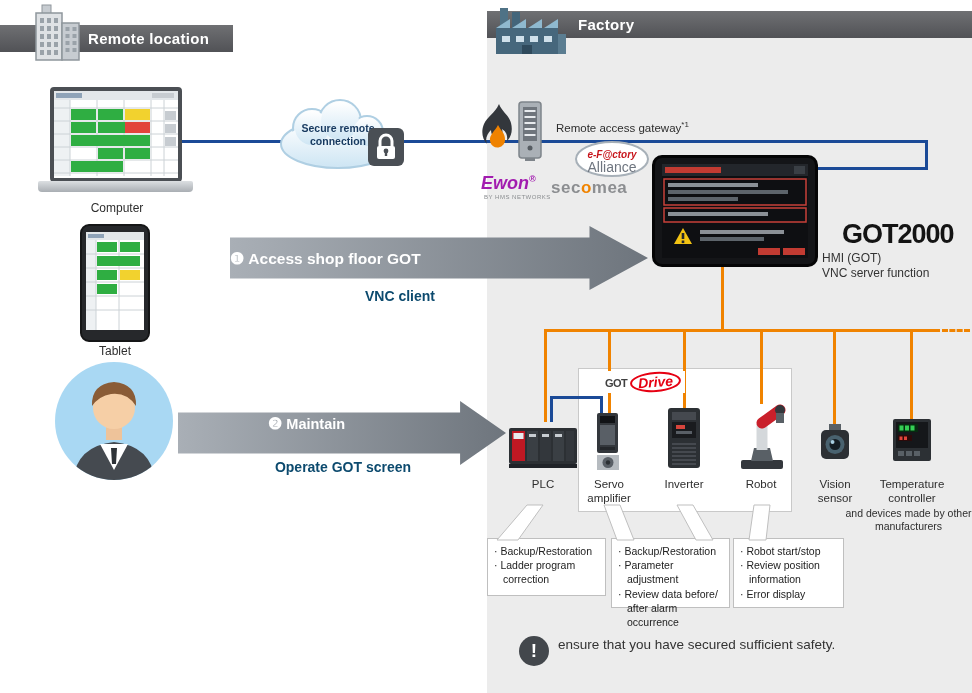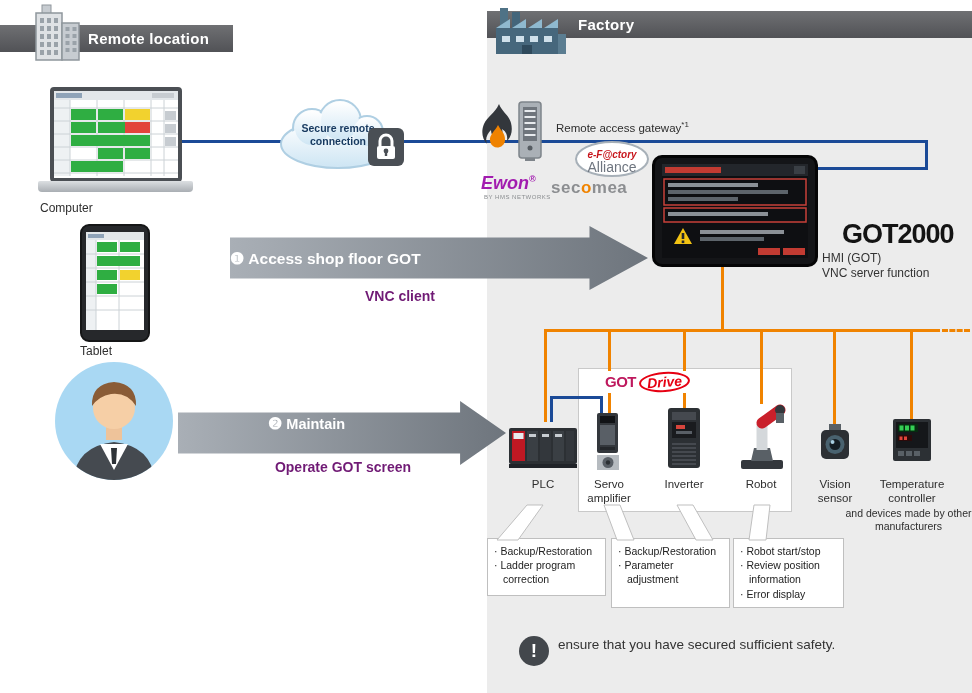--- a/index.html
+++ b/index.html
@@ -1,42 +1,42 @@
 <!DOCTYPE html>
 <html><head>
 <meta charset="utf-8">
 <style>
   *{margin:0;padding:0;box-sizing:border-box}
   body{font-family:"Liberation Sans",sans-serif;background:#fff}
   .canvas{position:relative;width:972px;height:693px;background:#fff;overflow:hidden}
   .abs{position:absolute}
   .hdr{position:absolute;height:27px;background:linear-gradient(#6f7073,#515256);color:#fff;
        font-size:15px;font-weight:bold;line-height:27px;letter-spacing:.3px}
-  .lbl{position:absolute;font-size:12px;color:#2e2e2e;}
+  .lbl{position:absolute;font-size:12px;color:#2e2e2e;text-align:center}
   .devlbl{position:absolute;font-size:11.5px;color:#2e2e2e;text-align:center;line-height:1.25}
   .callout{position:absolute;background:#fff;border:1px solid #bfbfbf;padding:5px 6px;
            font-size:10.5px;color:#222;line-height:1.35}
   .callout div{padding-left:9px;text-indent:-9px}
   .arrow{position:absolute;background:linear-gradient(90deg,#a9afb6,#6e757d);
          clip-path:polygon(0 18%,86% 18%,86% 0,100% 50%,86% 100%,86% 82%,0 82%);
          color:#fff;font-weight:bold}
   .a1txt{position:absolute;left:0;top:50%;transform:translateY(-50%);width:335px;
          text-align:left;font-size:15.5px;white-space:nowrap}
   .a2txt{position:absolute;left:90px;top:11px;font-size:14.5px;line-height:24px;white-space:nowrap}
   .num{font-size:16px;margin-right:4px}
-  .sub{position:absolute;font-size:14px;font-weight:bold;color:#701a75;text-align:center}
+  .sub{position:absolute;font-size:14px;font-weight:bold;color:#0c4a6e;text-align:center}
   .oline{position:absolute;background:#f08300}
   .odash{position:absolute;height:0;border-top:3px dashed #f08300}
   .bline{position:absolute;background:#1b4a97}
   .cloudtxt{position:absolute;width:100%;text-align:center;font-size:10.5px;font-weight:bold;
             color:#17395f;line-height:13px}
   .gotlogo{position:absolute;font-size:27px;font-weight:bold;color:#141414;letter-spacing:-1px}
   .gotsub{position:absolute;font-size:12px;color:#333}
   .gotdrive{position:absolute;background:#fff;padding:1px 4px;white-space:nowrap}
-  .gd-got{font-size:15px;font-weight:bold;color:#be185d;letter-spacing:-.5px}
+  .gd-got{font-size:11px;font-weight:bold;color:#404040;letter-spacing:-.5px}
   .gd-drive{display:inline-block;font-size:14px;font-weight:bold;font-style:italic;color:#e60012;
             border:2px solid #e60012;border-radius:50%;padding:0 6px;margin-left:3px;transform:rotate(-4deg)}
   .oval{position:absolute;border:2px solid #a7b0b8;border-radius:50%;background:#fff;
         text-align:center;line-height:1.1;padding-top:6px}
   .efa1{font-size:10px;font-weight:bold;font-style:italic;color:#c8161d}
   .efa2{font-size:14px;color:#6f7680}
   .ewon{position:absolute;font-size:18px;font-weight:bold;font-style:italic;color:#a21caf;white-space:nowrap}
   .ewonsub{position:absolute;font-size:6px;color:#8a8d90;letter-spacing:.5px}
   .secomea{position:absolute;font-size:17px;font-weight:bold;color:#8c8e91;letter-spacing:.5px}
   .secomea .o{color:#f08300}
@@ -406,20 +406,21 @@
   <div class="devlbl" style="left:876px;top:477px;width:72px">Temperature controller</div>
   <div class="devlbl" style="left:845px;top:507px;width:127px;font-size:10.5px">and devices made by other manufacturers</div>
 
   <div class="callout" style="left:487px;top:538px;width:119px;height:58px">
     <div>· Backup/Restoration</div>
     <div>· Ladder program correction</div>
   </div>
   <div class="callout" style="left:611px;top:538px;width:119px;height:70px">
     <div>· Backup/Restoration</div>
     <div>· Parameter adjustment</div>
+    <div>· Review data before/ after alarm occurrence</div>
   </div>
   <div class="callout" style="left:733px;top:538px;width:111px;height:70px">
     <div>· Robot start/stop</div>
     <div>· Review position information</div>
     <div>· Error display</div>
   </div>
 
   <svg class="abs" style="left:0;top:0;pointer-events:none" width="972" height="693" viewBox="0 0 972 693">
     <g fill="#ffffff" stroke="#bfbfbf" stroke-width="1">
       <polygon points="527,505 543,505 518,540 497,540"></polygon>

